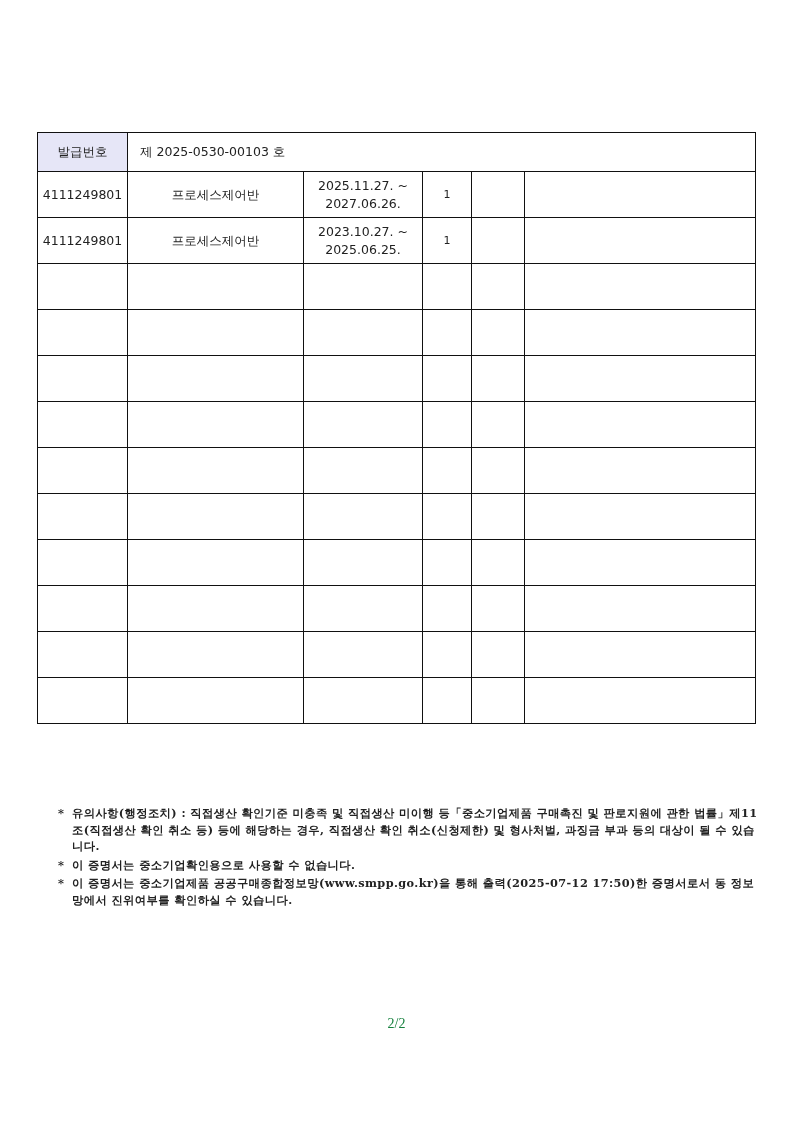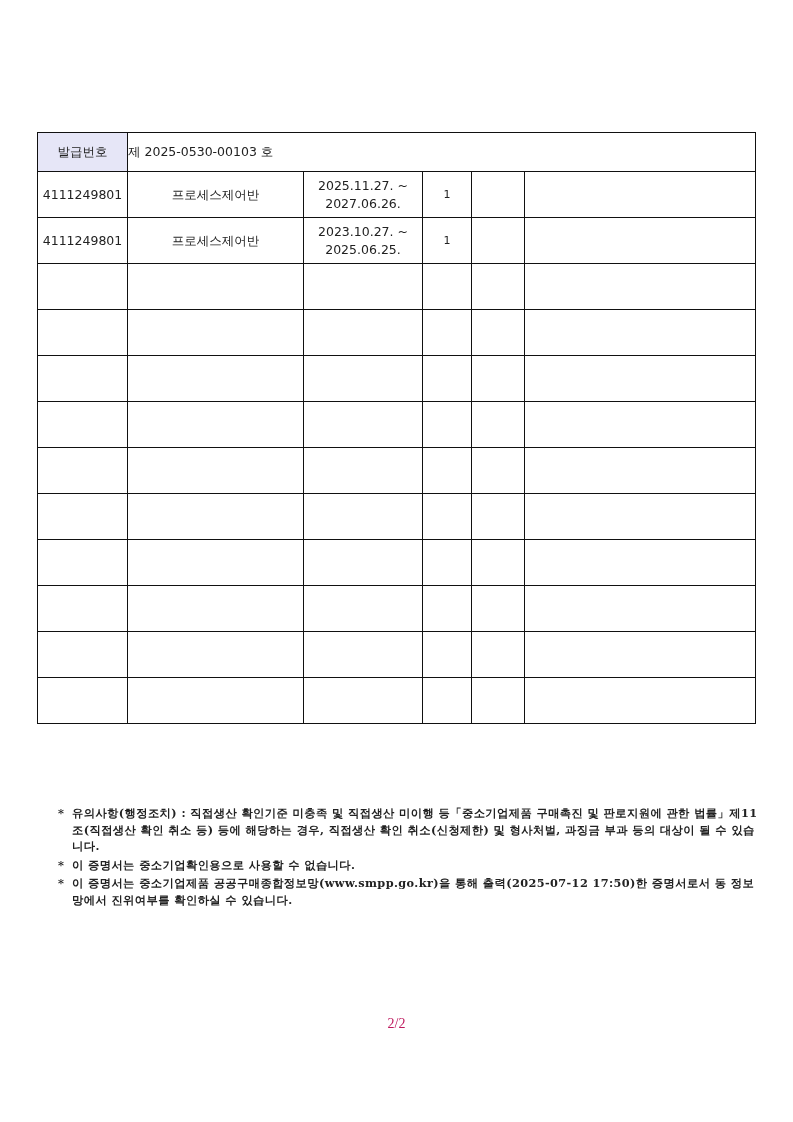--- a/index.html
+++ b/index.html
@@ -1,29 +1,29 @@
 <!DOCTYPE html>
 <html><head>
 <meta charset="utf-8">
 <style>
   html, body { margin: 0; padding: 0; background: #fff; }
   body { width: 793px; height: 1122px; position: relative; font-family: "DejaVu Sans", "Liberation Sans", sans-serif; color: #222; }
   .tbl { position: absolute; left: 37px; top: 116px; width: 718px; border-collapse: collapse; table-layout: fixed; font-size: 12.5px; margin-top: 16px; }
   .tbl td { border: 1px solid #111; text-align: center; vertical-align: middle; padding: 0; }
   .tbl .lbl { background: #e6e6f7; }
-  .tbl .val { text-align: left; }
+  .tbl .val { text-align: left; padding-left: 12px; }
   .tbl tr.issue td { height: 38px; }
   .tbl tr.comp td { height: 43px; }
   .tbl tr.comp .val { line-height: 20px; }
   .tbl tr.head td { height: 32px; background: #e6e6f7; border-top: 2px solid #111; }
   .tbl tr.row td { height: 45px; line-height: 18px; }
   .notes { position: absolute; left: 58px; top: 805px; width: 700px; font-family: "DejaVu Serif", "Liberation Serif", serif; font-weight: bold; font-size: 11.3px; line-height: 16.5px; color: #222; letter-spacing: 0.4px; }
   .note { position: relative; padding-left: 14px; margin-bottom: 2px; }
   .note .bullet { position: absolute; left: 0; top: 0; }
-  .page-num { position: absolute; left: 0; width: 793px; top: 1016px; text-align: center; font-family: "Liberation Serif", serif; font-size: 14px; color: #be185d; }
+  .page-num { position: absolute; left: 0; width: 793px; top: 1016px; text-align: center; font-family: "Liberation Serif", serif; font-size: 14px; color: #15803d; }
 </style>
 </head>
 <body>
 
 <table class="tbl">
   <colgroup>
     <col style="width:90px">
       <col style="width:176px">
       <col style="width:119px">
       <col style="width:49px">

